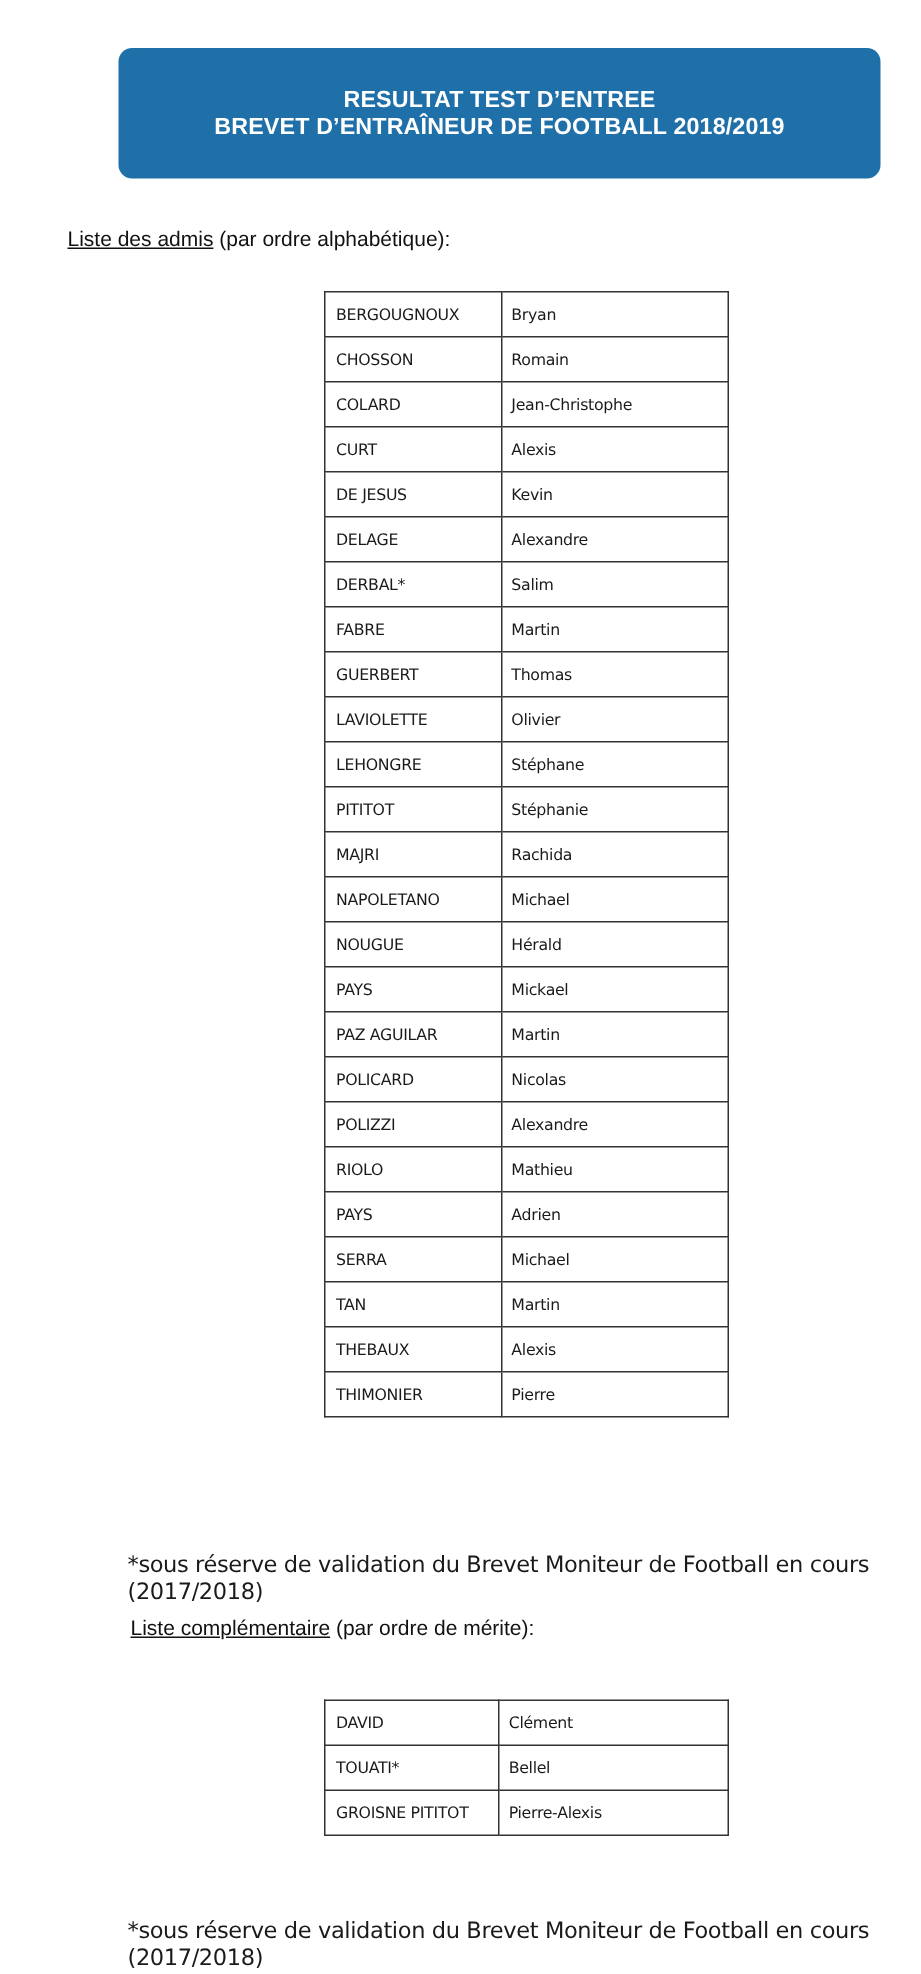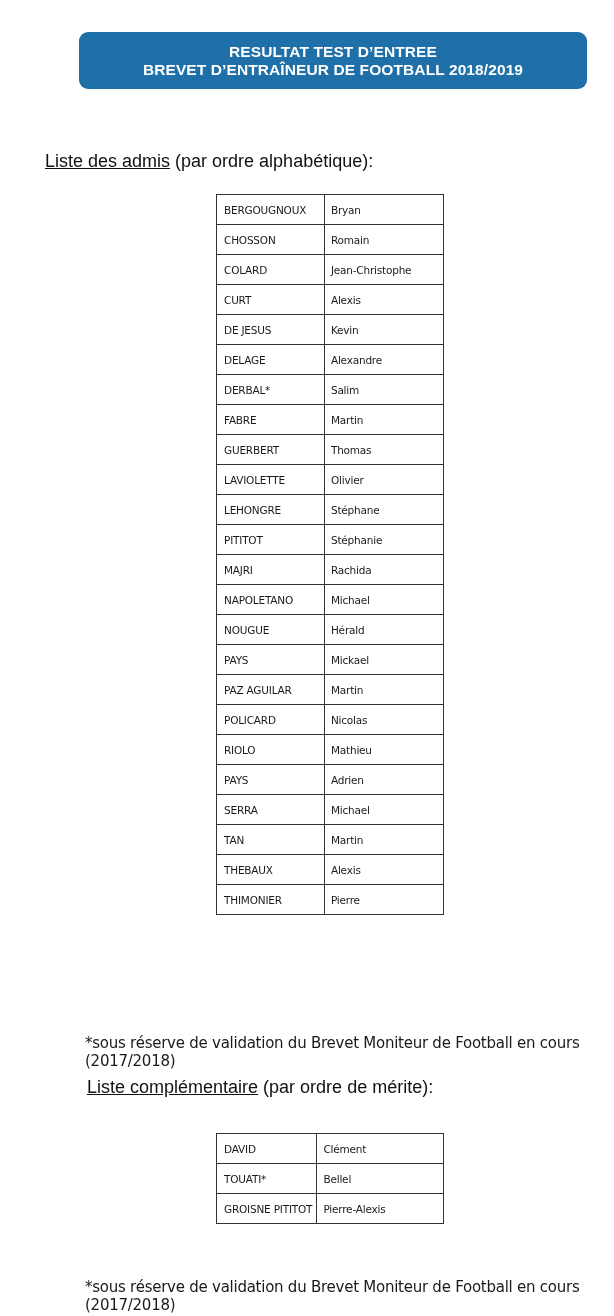--- a/index.html
+++ b/index.html
@@ -13,47 +13,47 @@
       position: relative;
       overflow: hidden;
       font-family: "Liberation Sans", sans-serif;
       color: #111111;
     }
     .banner {
       position: absolute;
       left: 79px;
       top: 32px;
       width: 508px;
-      height: 57px;
+      height: 87px;
       background: #1f6fa8;
       border-radius: 9px;
       color: #ffffff;
       text-align: center;
       font-weight: bold;
       font-size: 15.5px;
       line-height: 18px;
       display: flex;
       flex-direction: column;
       justify-content: center;
       align-items: center;
     }
     .banner .line { display: block; letter-spacing: 0.1px; }
 
     .section-heading {
       position: absolute;
       left: 45px;
-      font-size: 18px;
+      font-size: 14px;
       color: #111;
     }
     .section-heading .u { text-decoration: underline; }
 
     .tbl {
       position: absolute;
       left: 216px;
-      width: 228px;
+      width: 270px;
       border-collapse: collapse;
       font-family: "DejaVu Sans", sans-serif;
       font-size: 10.5px;
       color: #1a1a1a;
     }
     .tbl td {
       border: 1px solid #333333;
       height: 30px;
       padding: 0 0 0 7px;
       box-sizing: border-box;
@@ -152,20 +152,24 @@
       </tr>
       <tr>
         <td class="first">PAZ AGUILAR</td>
         <td class="last">Martin</td>
       </tr>
       <tr>
         <td class="first">POLICARD</td>
         <td class="last">Nicolas</td>
       </tr>
       <tr>
+        <td class="first">POLIZZI</td>
+        <td class="last">Alexandre</td>
+      </tr>
+      <tr>
         <td class="first">RIOLO</td>
         <td class="last">Mathieu</td>
       </tr>
       <tr>
         <td class="first">PAYS</td>
         <td class="last">Adrien</td>
       </tr>
       <tr>
         <td class="first">SERRA</td>
         <td class="last">Michael</td>

